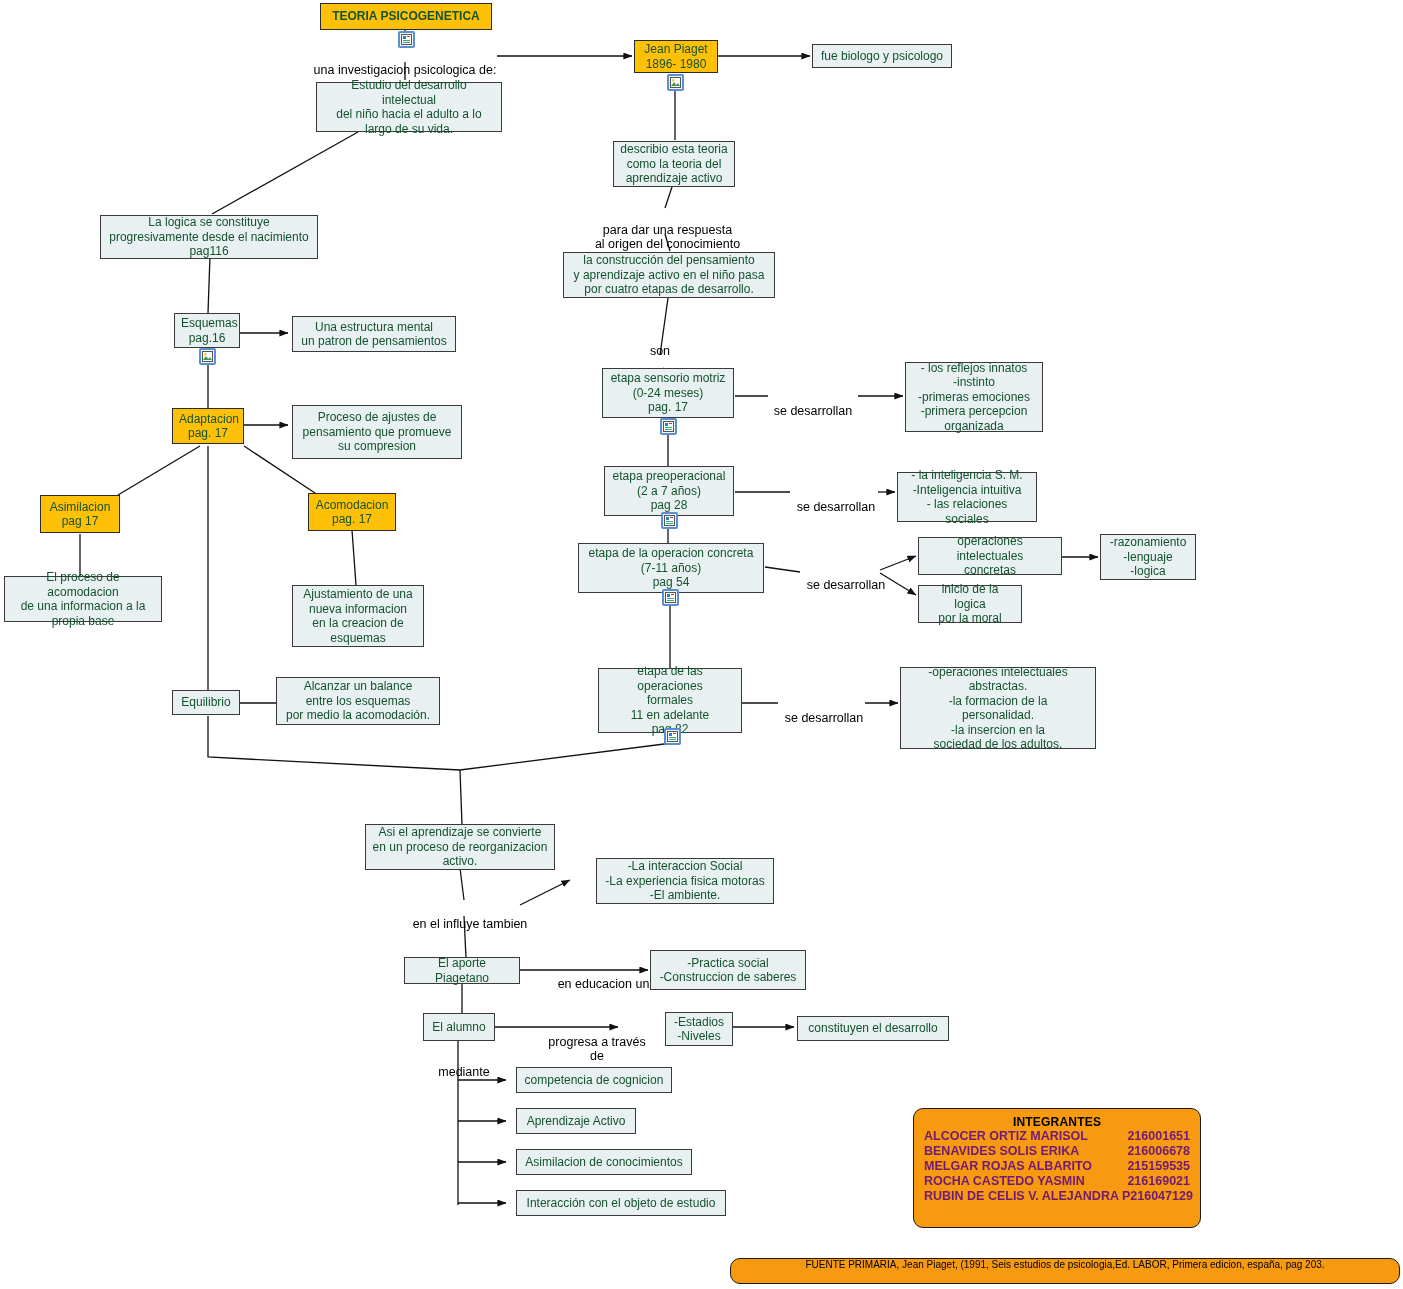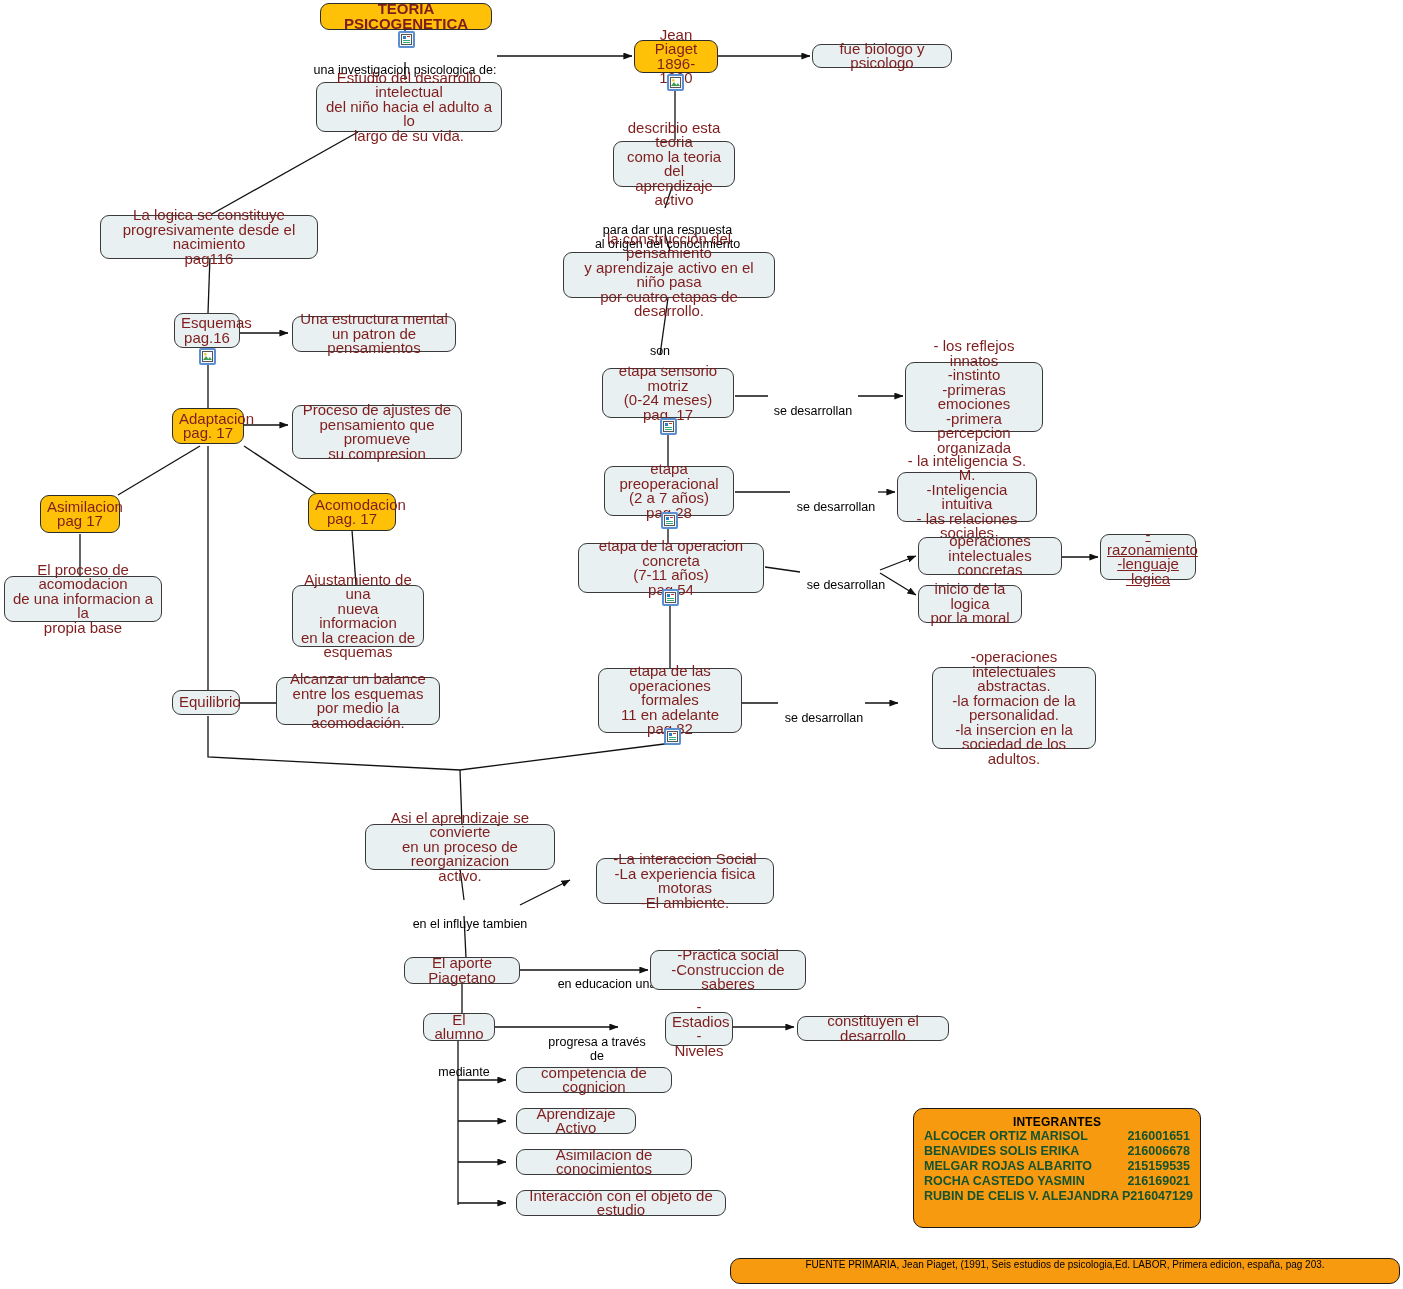--- a/index.html
+++ b/index.html
@@ -1,42 +1,42 @@
 <!DOCTYPE html>
 <html><head>
 <meta charset="utf-8">
 <style>
   html,body{margin:0;padding:0;background:#ffffff;}
   body{font-family:"Liberation Sans","DejaVu Sans",sans-serif;}
   #canvas{position:relative;width:1403px;height:1289px;overflow:hidden;background:#fff;}
   svg#edges{position:absolute;left:0;top:0;width:1403px;height:1289px;pointer-events:none;}
 
-  .node{position:absolute;box-sizing:border-box;border:1px solid #3a3a3a;border-radius:9px;
+  .node{position:absolute;box-sizing:border-box;border:1px solid #3a3a3a;border-radius:0;
         display:flex;align-items:center;justify-content:center;text-align:center;
-        font-size:15px;line-height:14.5px;color:#7f1d1d;padding:3px 6px;}
+        font-size:12px;line-height:14.5px;color:#14532d;padding:3px 6px;}
   .node.blue{background:#e8f0f2;}
   .node.orange{background:#ffc107;border-color:#2b2b2b;}
   .node.orange.strong{font-weight:bold;}
   .node span{display:block;width:100%;white-space:pre-line;}
 
   .edge-label{position:absolute;font-size:12.5px;line-height:14.5px;color:#000;
               text-align:center;white-space:pre-line;background:transparent;}
 
   
   .res-icon{position:absolute;width:17px;height:17px;border:2px solid #5b8fd4;
             background:#f4f4f4;border-radius:2px;box-sizing:border-box;
             display:flex;align-items:center;justify-content:center;}
   .res-icon svg{display:block;}
 
   .big-box{position:absolute;box-sizing:border-box;background:#f79a10;
            border:1px solid #1a1a1a;border-radius:10px;}
   #integrantes{padding:6px 8px 22px 8px;}
   .int-title{text-align:center;font-weight:bold;font-size:12px;color:#000;letter-spacing:.2px;}
   .int-row{display:flex;justify-content:space-between;font-weight:bold;font-size:12.5px;
-           color:#14532d;line-height:15px;padding:0 2px;}
+           color:#701a75;line-height:15px;padding:0 2px;}
   .int-row .nm{white-space:nowrap;}
   .int-row .cd{white-space:nowrap;}
   #fuente{display:flex;align-items:flex-start;justify-content:center;
           font-weight:normal;font-size:10px;color:#000;}
 </style>
 </head>
 <body>
 
 <div id="canvas">
 
@@ -316,21 +316,21 @@
         <rect x="2" y="8" width="7" height="1" fill="#3a7"></rect>
       </svg>
   </div>
   <div class="edge-label" style="left:799px;top:563px;width:94px;">
     <span>se desarrollan</span>
   </div>
   <div class="node blue" style="left:918px;top:537px;width:144px;height:38px;">
     <span>operaciones intelectuales
 concretas</span>
   </div>
-  <div class="node blue" style="left:1100px;top:534px;width:96px;height:46px;text-decoration:underline;">
+  <div class="node blue" style="left:1100px;top:534px;width:96px;height:46px;">
     <span>-razonamiento
 -lenguaje
 -logica</span>
   </div>
   <div class="node blue" style="left:918px;top:585px;width:104px;height:38px;">
     <span>inicio de la logica
 por la moral</span>
   </div>
 
   <div class="node blue" style="left:598px;top:668px;width:144px;height:65px;">
@@ -344,21 +344,21 @@
         <rect x="0.5" y="0.5" width="10" height="10" fill="#fff" stroke="#555"></rect>
         <rect x="2" y="2" width="3" height="3" fill="#2a7fc9"></rect>
         <rect x="6" y="2" width="3" height="1" fill="#c0392b"></rect>
         <rect x="2" y="6" width="7" height="1" fill="#3a7"></rect>
         <rect x="2" y="8" width="7" height="1" fill="#3a7"></rect>
       </svg>
   </div>
   <div class="edge-label" style="left:777px;top:696px;width:94px;">
     <span>se desarrollan</span>
   </div>
-  <div class="node blue" style="left:900px;top:667px;width:164px;height:82px;margin-left:32px;">
+  <div class="node blue" style="left:900px;top:667px;width:196px;height:82px;">
     <span>-operaciones intelectuales
 abstractas.
 -la formacion de la
 personalidad.
 -la insercion en la
 sociedad de los adultos.</span>
   </div>
 
   <div class="node blue" style="left:365px;top:824px;width:190px;height:46px;">
     <span>Asi el aprendizaje se convierte

